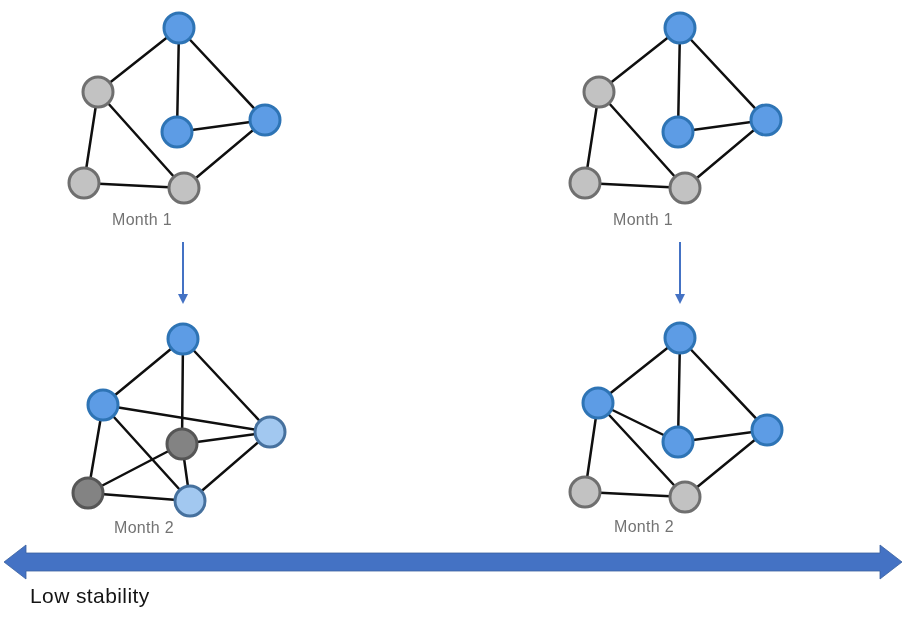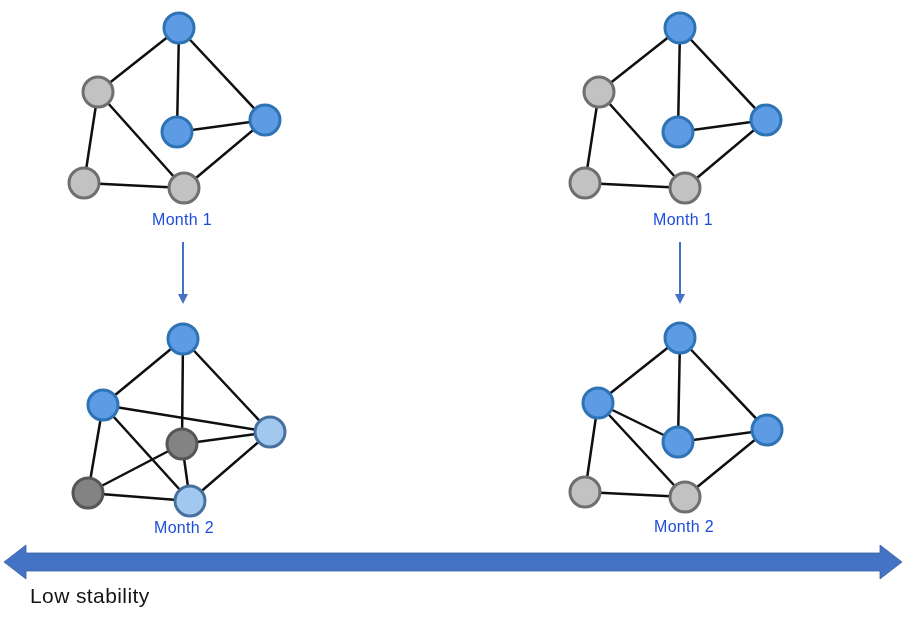--- a/index.html
+++ b/index.html
@@ -13,24 +13,24 @@
   }
   .diagram-svg {
     position: absolute;
     left: 0; top: 0;
     width: 907px; height: 618px;
     display: block;
   }
   .month-label {
     position: absolute;
     width: 140px;
-    text-align: center;
+    text-align: left;
     font-size: 16px;
     letter-spacing: 0.3px;
-    color: #1d4ed8;
+    color: #737373;
     line-height: 22px;
     white-space: nowrap;
   }
   .axis-label {
     position: absolute;
     font-size: 21px;
     letter-spacing: 0.4px;
     color: #141414;
     line-height: 26px;
     white-space: nowrap;

